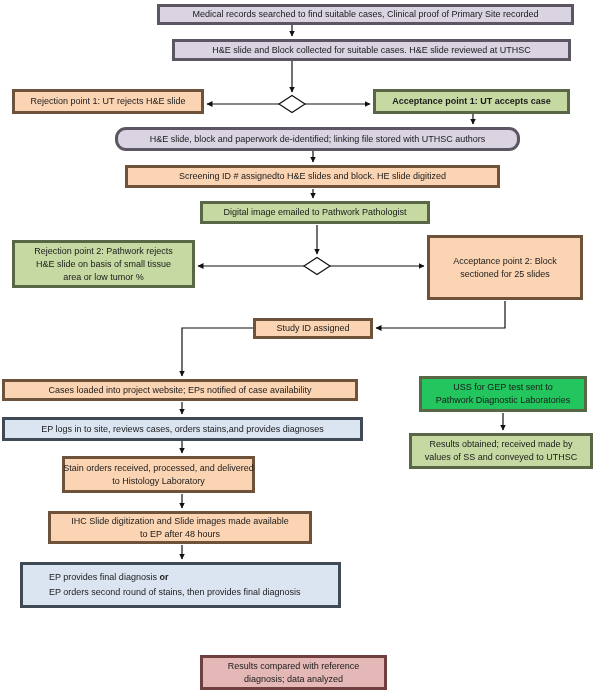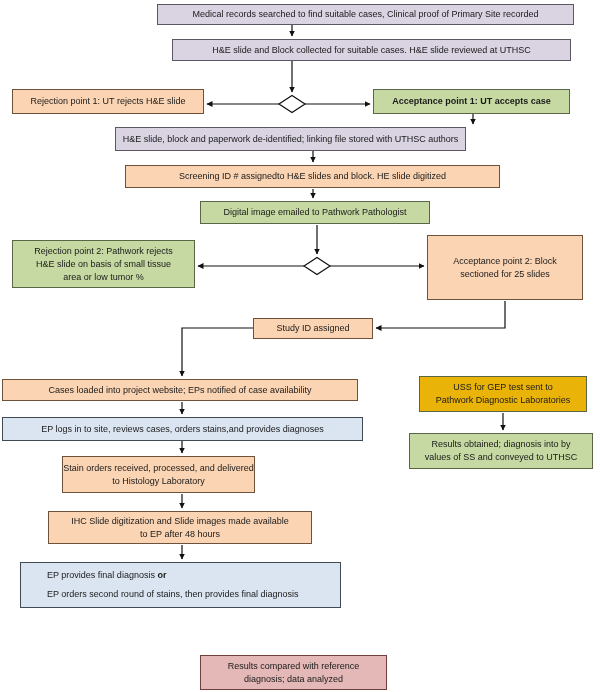--- a/index.html
+++ b/index.html
@@ -2,21 +2,21 @@
 <html><head>
 <meta charset="utf-8">
 <style>
   html,body{margin:0;padding:0;background:#ffffff;}
   .canvas{
     position:relative;width:600px;height:692px;background:#ffffff;overflow:hidden;
     font-family:"Liberation Sans","DejaVu Sans",sans-serif;color:#1a1a1a;
   }
   .connectors{position:absolute;left:0;top:0;width:600px;height:692px;pointer-events:none;}
   .box{
-    position:absolute;box-sizing:border-box;border:1px solid #ec4899;
+    position:absolute;box-sizing:border-box;border:3px solid #ec4899;
     display:flex;flex-direction:column;align-items:center;justify-content:center;
     text-align:center;font-size:9px;line-height:13px;
   }
   .box .text-line{white-space:nowrap;}
   .para + .para{margin-top:6px;}
   .final{align-items:flex-start;text-align:left;padding:6px 4px 6px 26px;justify-content:space-between;}
   .final .em{font-weight:bold;}
 </style>
 </head>
 <body>
@@ -63,21 +63,21 @@
     </div>
 
   <div class="box" style="left: 12px; top: 89px; width: 192px; height: 25px; background: rgb(251, 212, 179); border-color: rgb(110, 82, 57);">
       <div class="text-line">Rejection point 1: UT rejects H&amp;E slide</div>
     </div>
 
   <div class="box" style="left: 373px; top: 89px; width: 197px; height: 25px; background: rgb(198, 217, 162); border-color: rgb(90, 103, 71); font-weight: bold;">
       <div class="text-line">Acceptance point 1: UT accepts case</div>
     </div>
 
-  <div class="box" style="left: 115px; top: 127px; width: 351px; height: 24px; background: rgb(217, 211, 226); border-color: rgb(91, 86, 98);">
+  <div class="box" style="left: 115px; top: 127px; width: 405px; height: 24px; background: rgb(217, 211, 226); border-color: rgb(91, 86, 98); border-radius: 11px;">
       <div class="text-line">H&amp;E slide, block and paperwork de-identified; linking file stored with UTHSC authors</div>
     </div>
 
   <div class="box" style="left: 125px; top: 165px; width: 375px; height: 23px; background: rgb(251, 212, 179); border-color: rgb(110, 82, 57);">
       <div class="text-line">Screening ID # assignedto H&amp;E slides and block. HE slide digitized</div>
     </div>
 
   <div class="box" style="left: 200px; top: 201px; width: 230px; height: 23px; background: rgb(198, 217, 162); border-color: rgb(90, 103, 71);">
       <div class="text-line">Digital image emailed to Pathwork Pathologist</div>
     </div>
@@ -115,27 +115,27 @@
   <div class="box" style="left: 48px; top: 511px; width: 264px; height: 33px; background: rgb(251, 212, 179); border-color: rgb(110, 82, 57);">
       <div class="text-line">IHC Slide digitization and Slide images made available</div>
       <div class="text-line">to EP after 48 hours</div>
     </div>
 
   <div class="box final" style="left: 20px; top: 562px; width: 321px; height: 46px; background: rgb(219, 229, 241); border-color: rgb(63, 74, 85);">
     <div class="text-line"><span>EP provides final diagnosis </span><span class="em">or</span></div>
     <div class="text-line">EP orders second round of stains, then provides final diagnosis</div>
   </div>
 
-  <div class="box" style="left: 419px; top: 376px; width: 168px; height: 36px; background: #eab308; border-color: rgb(90, 103, 71);">
+  <div class="box" style="left: 419px; top: 376px; width: 168px; height: 36px; background: #22c55e; border-color: rgb(90, 103, 71);">
       <div class="text-line">USS for GEP test sent to</div>
       <div class="text-line">Pathwork Diagnostic Laboratories</div>
     </div>
 
   <div class="box" style="left: 409px; top: 433px; width: 184px; height: 36px; background: rgb(198, 217, 162); border-color: rgb(90, 103, 71);">
-      <div class="text-line">Results obtained; diagnosis into by</div>
+      <div class="text-line">Results obtained; received made by</div>
       <div class="text-line">values of SS and conveyed to UTHSC</div>
     </div>
 
   <div class="box" style="left: 200px; top: 655px; width: 187px; height: 35px; background: rgb(227, 184, 182); border-color: rgb(113, 63, 61);">
       <div class="text-line">Results compared with reference</div>
       <div class="text-line">diagnosis; data analyzed</div>
     </div>
 
 </div>
 

